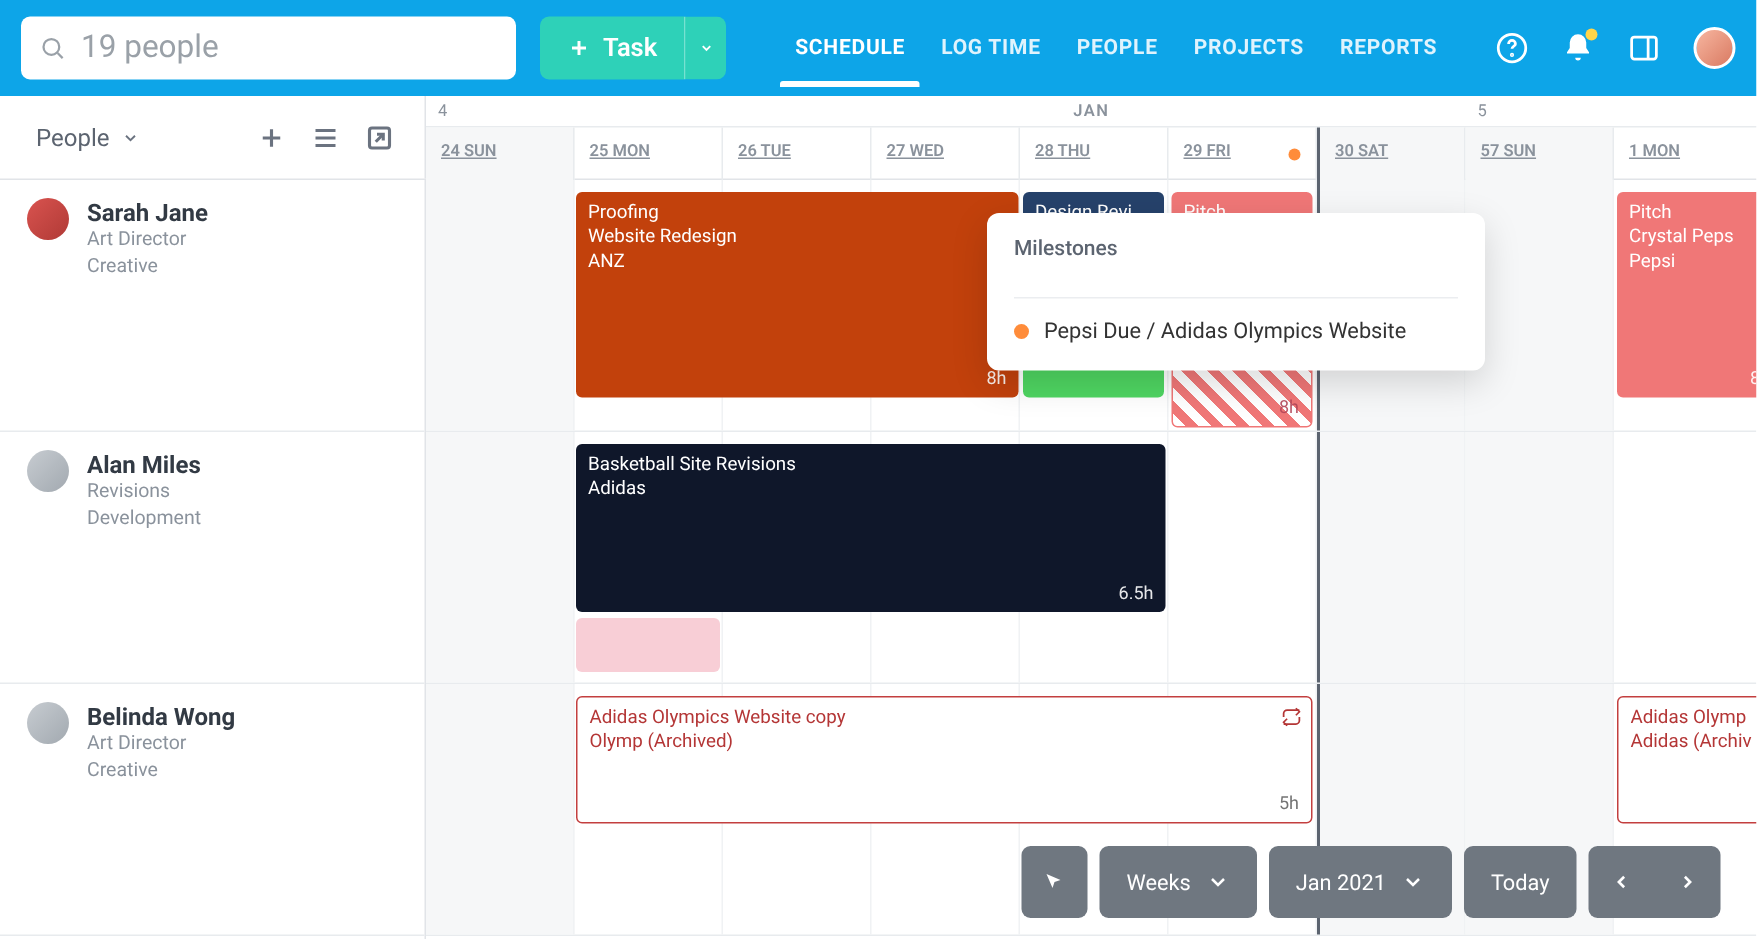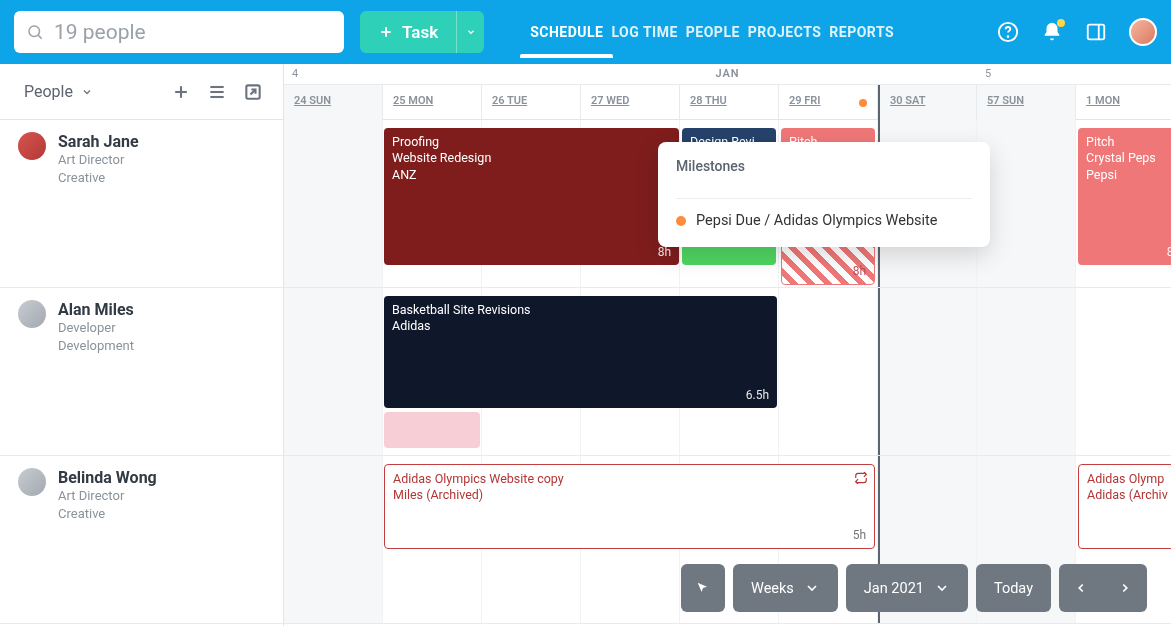--- a/index.html
+++ b/index.html
@@ -8,21 +8,21 @@
   
   .topnav { background: #0da5e8; height: 64px; display: flex; align-items: center; padding: 0 14px; gap: 16px; }
   .search-wrap { position: relative; width: 330px; }
   .search-wrap input { width: 100%; height: 42px; border-radius: 6px; border: none; padding: 0 14px 0 40px; font-size: 21px; color: #333; outline: none; }
   .search-wrap input::placeholder { color: #9aa1a8; }
   .search-wrap .icon { position: absolute; left: 12px; top: 50%; transform: translateY(-50%); width: 18px; height: 18px; }
   .task-btn-group { display: flex; }
   .task-btn { background: #2ed1b8; color: #fff; border: none; height: 42px; border-radius: 6px 0 0 6px; padding: 0 18px; font-size: 17px; font-weight: 600; display: flex; align-items: center; gap: 8px; cursor: pointer; }
   .task-btn svg { width: 16px; height: 16px; }
   .task-drop { background: #2ed1b8; color: #fff; border: none; height: 42px; width: 28px; border-radius: 0 6px 6px 0; display: flex; align-items: center; justify-content: center; cursor: pointer; border-left: 1px solid rgba(255,255,255,0.35); }
-  .navlinks { display: flex; align-items: center; gap: 8px; margin-left: 30px; }
+  .navlinks { display: flex; align-items: center; gap: 24px; margin-left: 30px; }
   .navlinks a { color: #dff3fd; font-size: 14px; font-weight: 700; letter-spacing: 0.5px; text-decoration: none; cursor: pointer; }
   .navlinks a.active { color: #fff; position: relative; }
   .navlinks a.active::after { content:""; position:absolute; left:-10px; right:-10px; bottom:-18px; height:4px; background:#fff; border-radius:2px 2px 0 0; }
   .navright { margin-left: auto; display: flex; align-items: center; gap: 22px; }
   .navright .icon-btn { color: #fff; cursor: pointer; position: relative; display:flex; align-items:center; }
   .notif-dot { position: absolute; top: -2px; right: -2px; width: 8px; height: 8px; background: #ffd54a; border-radius: 50%; }
   .avatar { width: 28px; height: 28px; border-radius: 50%; background: linear-gradient(135deg,#f7b6a0,#d97a62); border: 2px solid #fff; cursor:pointer; }
 
   
   .subrow { display: flex; height: 56px; border-bottom: 1px solid #e1e4e8; }
@@ -60,21 +60,21 @@
   .timeline-row { position: relative; border-bottom: 1px solid #e8ebee; }
   .timeline-row[data-h="1"] { height: 168px; }
   .timeline-row[data-h="2"] { height: 168px; }
   .timeline-row[data-h="3"] { height: 168px; }
   .gridcol { position: absolute; top: 0; bottom: 0; width: 99px; border-right: 1px solid #f0f2f4; }
   .gridcol.weekend { background: #f6f7f8; }
   .gridcol.today { border-left: 2px solid #5c6470; }
 
   .task-block { position: absolute; border-radius: 4px; padding: 6px 8px 4px 8px; color: #fff; font-size: 12.5px; line-height: 1.3; overflow: hidden; }
   .task-block .hours { position: absolute; right: 8px; bottom: 4px; font-size: 12px; opacity: 0.9; }
-  .task-block.blue { background: #7f1d1d; }
+  .task-block.blue { background: #c2410c; }
   .task-block.navy { background: #26426b; }
   .task-block.green { background: #4fd662; }
   .task-block.red { background: #f07777; }
   .task-block.red-hatch { 
     background: repeating-linear-gradient(45deg, #fff, #fff 6px, #f07777 6px, #f07777 12px);
     border: 1px solid #f07777;
   }
   .task-block.purple { background: #0f172a; }
   .task-block.pink-light { background: #f8ced6; color:#b54759; }
   .task-block.outline-red { background: #fff; border: 1px solid #c33f3f; color: #b43636; }
@@ -212,21 +212,21 @@
       <div>
         <div class="person-name">Sarah Jane</div>
         <div class="person-role">Art Director</div>
         <div class="person-dept">Creative</div>
       </div>
     </div>
     <div class="person-row" data-h="2">
       <div class="person-avatar gray"></div>
       <div>
         <div class="person-name">Alan Miles</div>
-        <div class="person-role">Developer</div>
+        <div class="person-role">Revisions</div>
         <div class="person-dept">Development</div>
       </div>
     </div>
     <div class="person-row" data-h="3">
       <div class="person-avatar gray"></div>
       <div>
         <div class="person-name">Belinda Wong</div>
         <div class="person-role">Art Director</div>
         <div class="person-dept">Creative</div>
       </div>
@@ -295,21 +295,21 @@
       <div class="gridcol" style="left:198px"></div>
       <div class="gridcol" style="left:297px"></div>
       <div class="gridcol" style="left:396px"></div>
       <div class="gridcol" style="left:495px"></div>
       <div class="gridcol weekend today" style="left:594px"></div>
       <div class="gridcol weekend" style="left:693px"></div>
       <div class="gridcol" style="left:792px"></div>
 
       <div class="task-block outline-red" style="left:100px; width:491px; top:8px; height:85px;">
         <div>Adidas Olympics Website copy</div>
-        <div>Miles (Archived)</div>
+        <div>Olymp (Archived)</div>
         <span class="repeat-icon">
           <svg width="14" height="14" viewBox="0 0 24 24" fill="none" stroke="#b43636" stroke-width="2">
               <path d="M17 2l4 4-4 4"></path>
               <path d="M3 12V8a4 4 0 014-4h14"></path>
               <path d="M7 22l-4-4 4-4"></path>
               <path d="M21 12v4a4 4 0 01-4 4H3"></path>
             </svg>
         </span>
         <span class="hours">5h</span>
       </div>

